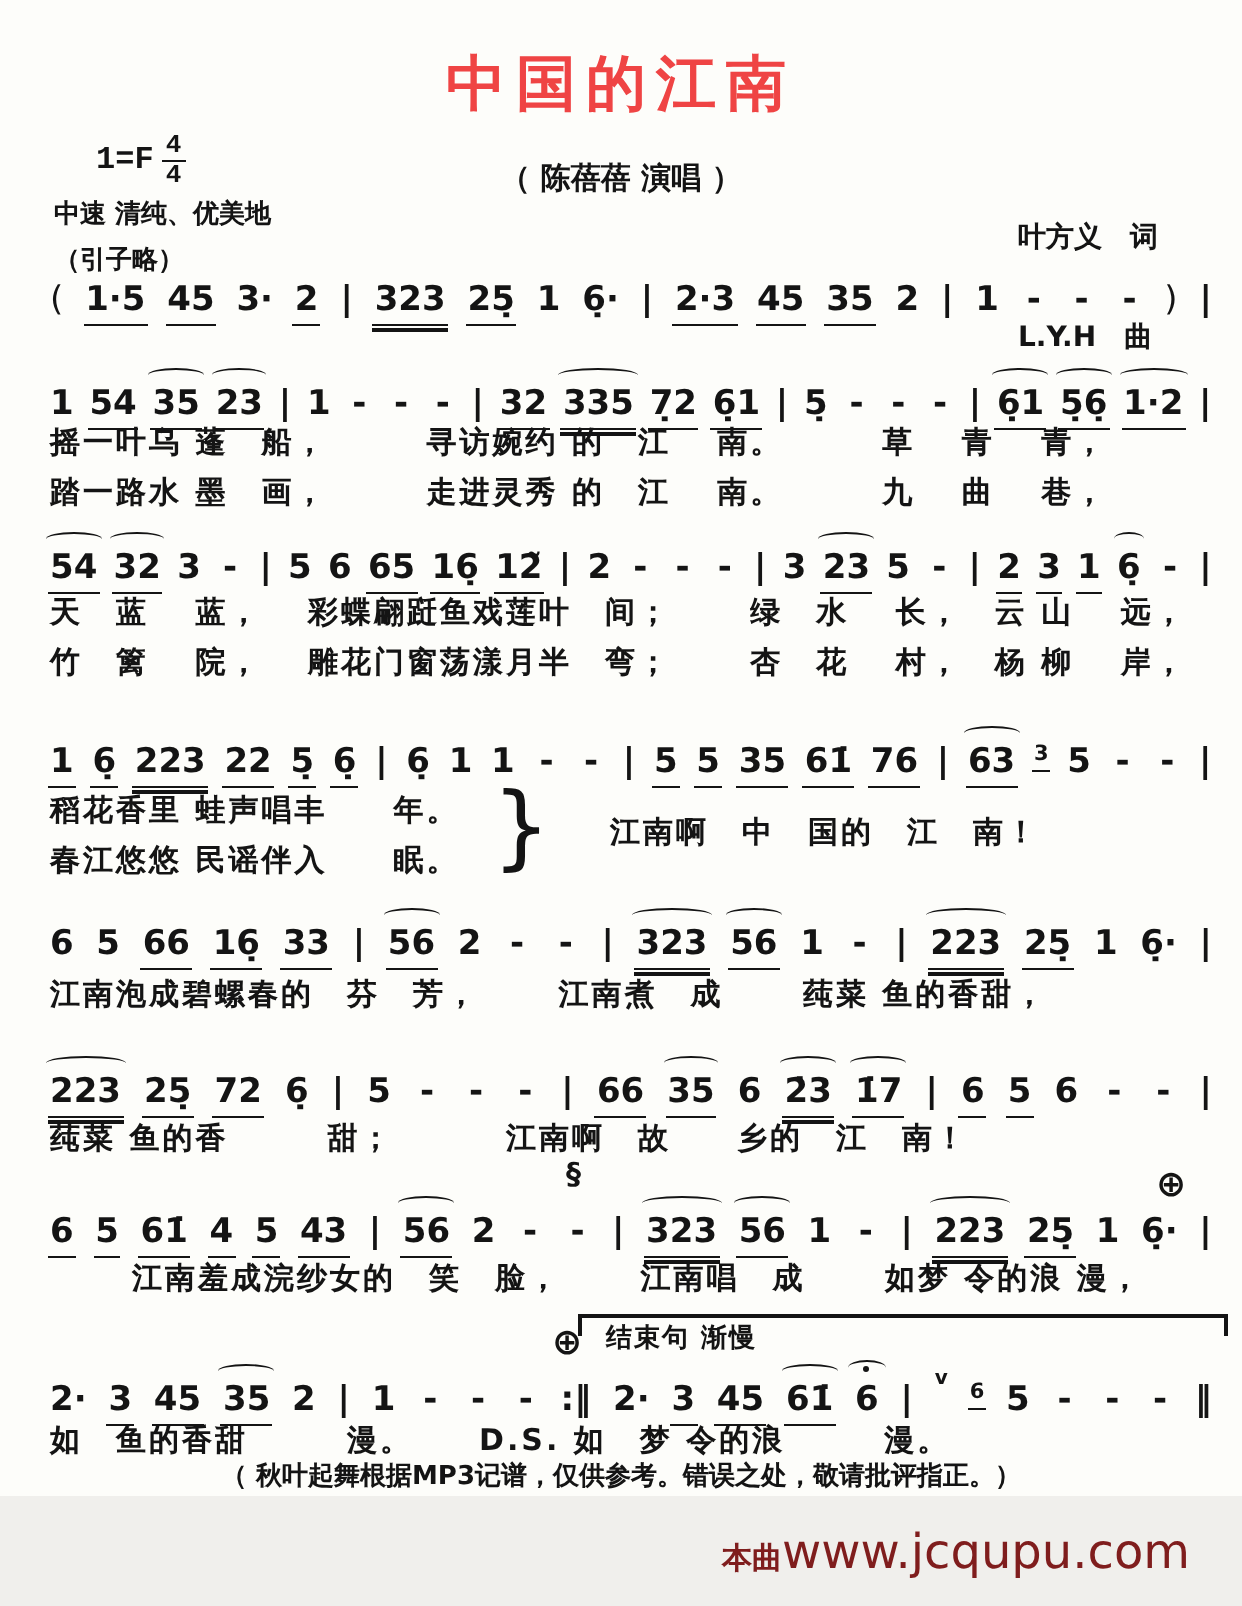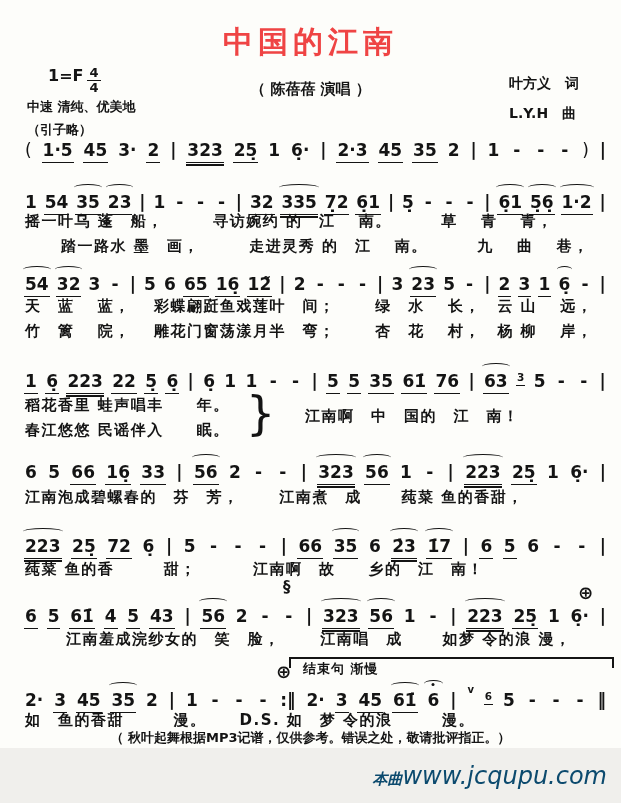--- a/index.html
+++ b/index.html
@@ -6,26 +6,26 @@
   body{
     width:621px;height:803px;position:relative;overflow:hidden;
     background:#fdfdfa;color:#141414;
     font-family:"DejaVu Sans", sans-serif;
   }
   
   .title{
     position:absolute;top:22px;left:0;width:100%;text-align:center;
     font-size:30px;font-weight:bold;color:#ef4444;letter-spacing:5px;margin:0;
   }
-  .keyrow{position:absolute;left:48px;top:66px;font-size:16px;font-weight:bold;display:flex;gap:4px;}
+  .keyrow{position:absolute;left:48px;top:66px;font-size:16px;font-weight:bold;display:flex;align-items:center;gap:4px;font-family:Liberation Mono, monospace;}
   .meter{display:inline-flex;flex-direction:column;line-height:1.05;font-size:13px;font-weight:bold;text-align:center;}
   .meter .mtop{border-bottom:1.6px solid #141414;padding:0 2px;}
   .singer{position:absolute;top:80px;left:0;width:100%;text-align:center;font-size:15px;font-weight:bold;}
   .credits{position:absolute;right:42px;top:76px;text-align:left;font-size:14px;font-weight:bold;line-height:1;}
-  .credits div{margin-bottom:16px;}
+  .credits div{margin-bottom:16px;margin-top:36px;}
   .tempo{position:absolute;left:27px;top:98px;font-size:13px;font-weight:bold;}
   .intro{position:absolute;left:27px;top:121px;font-size:13px;font-weight:bold;}
   
   #score{position:absolute;inset:0;}
   .noterow{
     position:absolute;left:24px;right:14px;
     display:flex;justify-content:space-between;align-items:baseline;
     font-weight:bold;font-size:17px;white-space:pre;
   }
   .tok{position:relative;line-height:1.25;padding:0 1px;}
@@ -49,21 +49,21 @@
   .coda{font-size:18px;}
   .brace{font-size:46px;font-weight:normal;}
   .endbracket{
     position:absolute;left:289px;right:7px;top:657px;height:9px;
     border-top:2px solid #141414;border-left:2px solid #141414;border-right:2px solid #141414;
   }
   .endlabel{position:absolute;left:303px;top:660px;font-size:13px;font-weight:bold;letter-spacing:1px;}
   .remark{position:absolute;top:729px;left:0;width:100%;text-align:center;font-size:13px;font-weight:bold;}
   
   .footer{position:absolute;left:0;right:0;bottom:0;top:748px;background:#f0efec;}
-  .watermark{position:absolute;right:14px;top:14px;color:#0c4a6e;white-space:nowrap;font-style:italic;}
+  .watermark{position:absolute;right:26px;top:14px;color:#7f1d1d;white-space:nowrap;}
   .wm-prefix{font-size:15px;font-weight:bold;}
   .wm-url{font-size:24px;}
 </style>
 </head>
 <body>
 
 <h1 class="title">中国的江南</h1>
 
 <div class="keyrow">
   <span>1=F</span>
@@ -86,21 +86,21 @@
 <div id="score">
     <div class="noterow" style="top: 140px;"><span class="tok paren">(</span><span class="tok u1">1·5</span><span class="tok u1">45</span><span class="tok">3·</span><span class="tok u1">2</span><span class="tok bar">|</span><span class="tok u2">323</span><span class="tok u1">25̣</span><span class="tok">1</span><span class="tok">6̣·</span><span class="tok bar">|</span><span class="tok u1">2·3</span><span class="tok u1">45</span><span class="tok u1">35</span><span class="tok">2</span><span class="tok bar">|</span><span class="tok">1</span><span class="tok dash">-</span><span class="tok dash">-</span><span class="tok dash">-</span><span class="tok paren">)</span><span class="tok bar">|</span></div>
     <div class="noterow" style="top: 192px;"><span class="tok">1</span><span class="tok u1">54</span><span class="tok u1 slur">35</span><span class="tok u1 slur">23</span><span class="tok bar">|</span><span class="tok">1</span><span class="tok dash">-</span><span class="tok dash">-</span><span class="tok dash">-</span><span class="tok bar">|</span><span class="tok u1">32</span><span class="tok u2 slur">335</span><span class="tok u1">7̣2</span><span class="tok u1">6̣1</span><span class="tok bar">|</span><span class="tok">5̣</span><span class="tok dash">-</span><span class="tok dash">-</span><span class="tok dash">-</span><span class="tok bar">|</span><span class="tok u1 slur">6̣1</span><span class="tok u1 slur">5̣6̣</span><span class="tok u1 slur">1·2</span><span class="tok bar">|</span></div>
     <div class="noterow" style="top: 274px;"><span class="tok u1 slur">54</span><span class="tok u1 slur">32</span><span class="tok">3</span><span class="tok dash">-</span><span class="tok bar">|</span><span class="tok">5</span><span class="tok">6</span><span class="tok u1">65</span><span class="tok u1">16̣</span><span class="tok u1">12̃</span><span class="tok bar">|</span><span class="tok">2</span><span class="tok dash">-</span><span class="tok dash">-</span><span class="tok dash">-</span><span class="tok bar">|</span><span class="tok">3</span><span class="tok u1 slur">23</span><span class="tok">5</span><span class="tok dash">-</span><span class="tok bar">|</span><span class="tok u1">2</span><span class="tok u1">3</span><span class="tok u1">1</span><span class="tok slur">6̣</span><span class="tok dash">-</span><span class="tok bar">|</span></div>
     <div class="noterow" style="top: 371px;"><span class="tok u1">1</span><span class="tok u1">6̣</span><span class="tok u2">223</span><span class="tok u1">22</span><span class="tok u1">5̣</span><span class="tok u1">6̣</span><span class="tok bar">|</span><span class="tok">6̣</span><span class="tok">1</span><span class="tok">1</span><span class="tok dash">-</span><span class="tok dash">-</span><span class="tok bar">|</span><span class="tok u1">5</span><span class="tok u1">5</span><span class="tok u1">35</span><span class="tok u1">61̇</span><span class="tok u1">76</span><span class="tok bar">|</span><span class="tok u1 slur">63</span><span class="tok u1 grace">3</span><span class="tok">5</span><span class="tok dash">-</span><span class="tok dash">-</span><span class="tok bar">|</span></div>
     <div class="noterow" style="top: 462px;"><span class="tok">6</span><span class="tok">5</span><span class="tok u1">66</span><span class="tok u1">16̣</span><span class="tok u1">33</span><span class="tok bar">|</span><span class="tok u1 slur">56</span><span class="tok">2</span><span class="tok dash">-</span><span class="tok dash">-</span><span class="tok bar">|</span><span class="tok u2 slur">323</span><span class="tok u1 slur">56</span><span class="tok">1</span><span class="tok dash">-</span><span class="tok bar">|</span><span class="tok u2 slur">223</span><span class="tok u1">25̣</span><span class="tok">1</span><span class="tok">6̣·</span><span class="tok bar">|</span></div>
     <div class="noterow" style="top: 536px;"><span class="tok u2 slur">223</span><span class="tok u1">25̣</span><span class="tok u1">72</span><span class="tok">6̣</span><span class="tok bar">|</span><span class="tok">5</span><span class="tok dash">-</span><span class="tok dash">-</span><span class="tok dash">-</span><span class="tok bar">|</span><span class="tok u1">66</span><span class="tok u1 slur">35</span><span class="tok">6</span><span class="tok u2 slur">2̇3</span><span class="tok u1 slur">1̇7</span><span class="tok bar">|</span><span class="tok u1">6</span><span class="tok u1">5</span><span class="tok">6</span><span class="tok dash">-</span><span class="tok dash">-</span><span class="tok bar">|</span></div>
     <div class="noterow" style="top: 606px;"><span class="tok u1">6</span><span class="tok u1">5</span><span class="tok u1">61̇</span><span class="tok u1">4</span><span class="tok u1">5</span><span class="tok u1">43</span><span class="tok bar">|</span><span class="tok u1 slur">56</span><span class="tok">2</span><span class="tok dash">-</span><span class="tok dash">-</span><span class="tok bar">|</span><span class="tok u2 slur">323</span><span class="tok u1 slur">56</span><span class="tok">1</span><span class="tok dash">-</span><span class="tok bar">|</span><span class="tok u2 slur">223</span><span class="tok u1">25̣</span><span class="tok">1</span><span class="tok">6̣·</span><span class="tok bar">|</span></div>
     <div class="noterow" style="top: 690px;"><span class="tok">2·</span><span class="tok u1">3</span><span class="tok u1">45</span><span class="tok u1 slur">35</span><span class="tok">2</span><span class="tok bar">|</span><span class="tok">1</span><span class="tok dash">-</span><span class="tok dash">-</span><span class="tok dash">-</span><span class="tok bar">:‖</span><span class="tok">2·</span><span class="tok u1">3</span><span class="tok u1">45</span><span class="tok u1 slur">61̇</span><span class="tok ferm">6</span><span class="tok bar">|</span><span class="tok breath">v</span><span class="tok u1 grace">6</span><span class="tok">5</span><span class="tok dash">-</span><span class="tok dash">-</span><span class="tok dash">-</span><span class="tok bar">‖</span></div>
     <div class="lyr" style="top: 212px;">摇一叶乌 蓬　船，　　　寻访婉约 的　江　 南。　　　草　 青　 青，</div>
-    <div class="lyr" style="top: 237px; margin-left: 36px;">踏一路水 墨　画，　　　走进灵秀 的　江　 南。　　　九　 曲　 巷，</div>
+    <div class="lyr" style="top: 237px;">踏一路水 墨　画，　　　走进灵秀 的　江　 南。　　　九　 曲　 巷，</div>
     <div class="lyr" style="top: 297px;">天　蓝　 蓝，　 彩蝶翩跹鱼戏莲叶　间；　　 绿　水　 长，　云 山　 远，</div>
     <div class="lyr" style="top: 322px;">竹　篱　 院，　 雕花门窗荡漾月半　弯；　　 杏　花　 村，　杨 柳　 岸，</div>
     <div class="lyr" style="top: 396px;">稻花香里 蛙声唱丰　　年。</div>
     <div class="lyr" style="top: 421px;">春江悠悠 民谣伴入　　眠。</div>
     <div class="lyr" style="top: 488px;">江南泡成碧螺春的　芬　芳，　　 江南煮　成　　 莼菜 鱼的香甜，</div>
     <div class="lyr" style="top: 407px; left: 305px;">江南啊　中　国的　江　南！</div>
     <div class="lyr" style="top: 560px;">莼菜 鱼的香　　　甜；　　　 江南啊　故　　乡的　江　南！</div>
     <div class="lyr" style="top: 630px; margin-left: 41px;">江南羞成浣纱女的　笑　脸，　　 江南唱　成　　 如梦 令的浪 漫，</div>
     <div class="lyr" style="top: 711px;">如　鱼的香甜　　　漫。　　D.S. 如　梦 令的浪　　　漫。</div>
     <span class="mark segno" style="left: 283px; top: 578px;">§</span>

